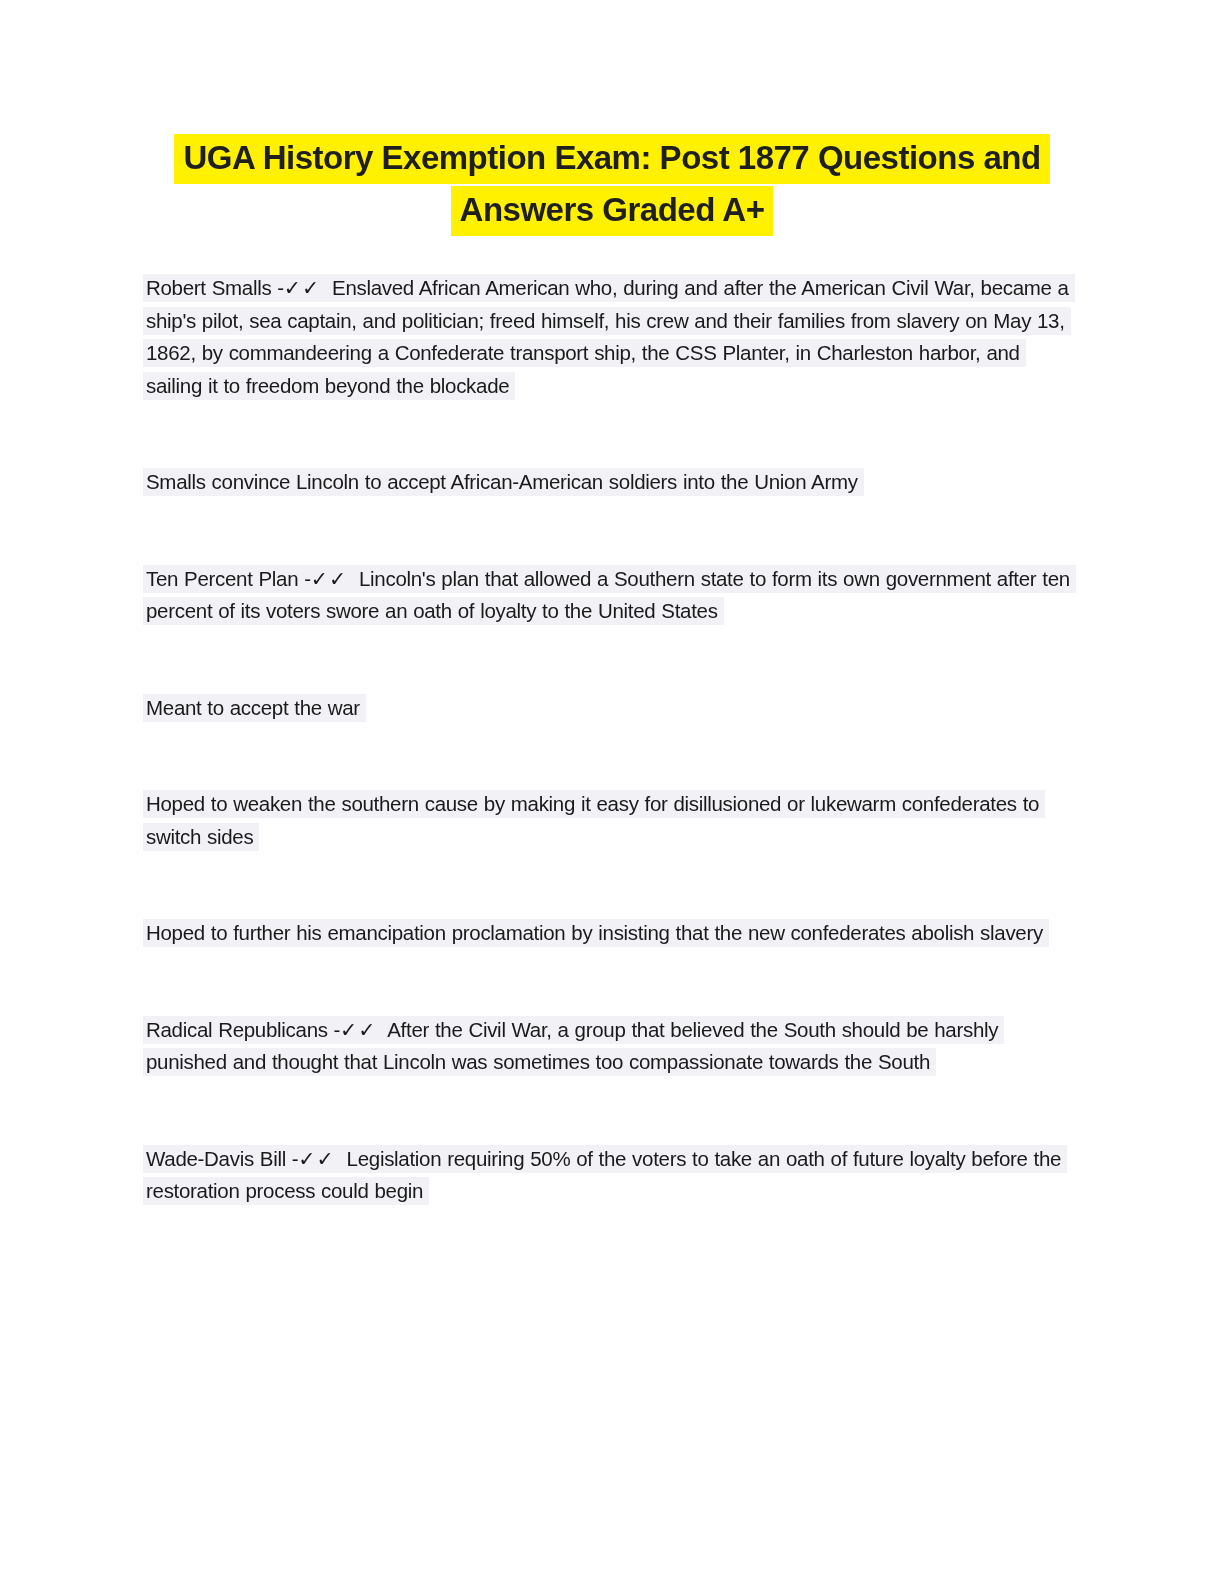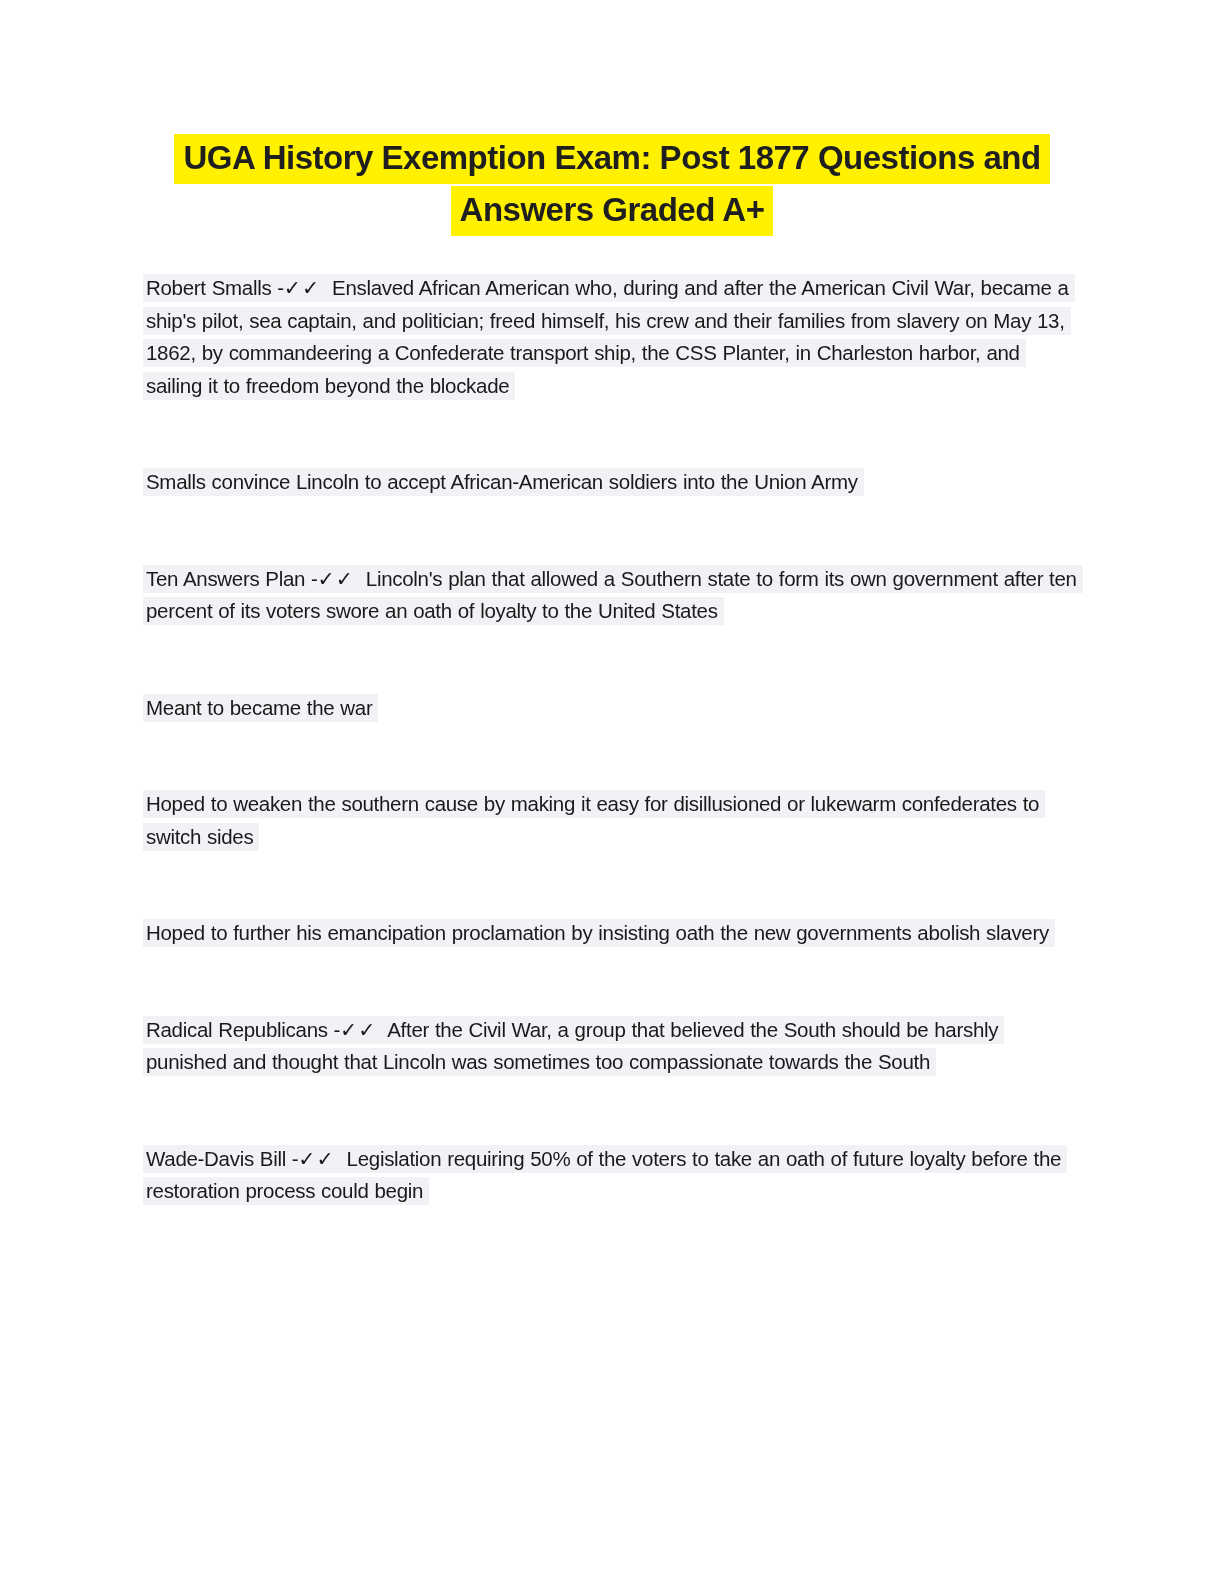--- a/index.html
+++ b/index.html
@@ -66,26 +66,26 @@
 <body>
 
 <div class="page">
   <h1 class="doc-title"><span class="hl-yellow">UGA History Exemption Exam: Post 1877 Questions and Answers Graded A+</span></h1>
 
   <main class="doc-body">
   <p class="entry"><span class="hl"><span class="term">Robert Smalls -</span><b class="marker">✓✓</b><span class="answer"> Enslaved African American who, during and after the American Civil War, became a ship's pilot, sea captain, and politician; freed himself, his crew and their families from slavery on May 13, 1862, by commandeering a Confederate transport ship, the CSS Planter, in Charleston harbor, and sailing it to freedom beyond the blockade</span></span></p>
 
   <p class="entry"><span class="hl"><span class="answer">Smalls convince Lincoln to accept African-American soldiers into the Union Army</span></span></p>
 
-  <p class="entry"><span class="hl"><span class="term">Ten Answers Plan -</span><b class="marker">✓✓</b><span class="answer"> Lincoln's plan that allowed a Southern state to form its own government after ten percent of its voters swore an oath of loyalty to the United States</span></span></p>
+  <p class="entry"><span class="hl"><span class="term">Ten Percent Plan -</span><b class="marker">✓✓</b><span class="answer"> Lincoln's plan that allowed a Southern state to form its own government after ten percent of its voters swore an oath of loyalty to the United States</span></span></p>
 
-  <p class="entry"><span class="hl"><span class="answer">Meant to became the war</span></span></p>
+  <p class="entry"><span class="hl"><span class="answer">Meant to accept the war</span></span></p>
 
   <p class="entry"><span class="hl"><span class="answer">Hoped to weaken the southern cause by making it easy for disillusioned or lukewarm confederates to switch sides</span></span></p>
 
-  <p class="entry"><span class="hl"><span class="answer">Hoped to further his emancipation proclamation by insisting oath the new governments abolish slavery</span></span></p>
+  <p class="entry"><span class="hl"><span class="answer">Hoped to further his emancipation proclamation by insisting that the new confederates abolish slavery</span></span></p>
 
   <p class="entry"><span class="hl"><span class="term">Radical Republicans -</span><b class="marker">✓✓</b><span class="answer"> After the Civil War, a group that believed the South should be harshly punished and thought that Lincoln was sometimes too compassionate towards the South</span></span></p>
 
 
   <p class="entry"><span class="hl"><span class="term">Wade-Davis Bill -</span><b class="marker">✓✓</b><span class="answer"> Legislation requiring 50% of the voters to take an oath of future loyalty before the restoration process could begin</span></span></p>
 </main>
 </div>
 
 </body></html>

